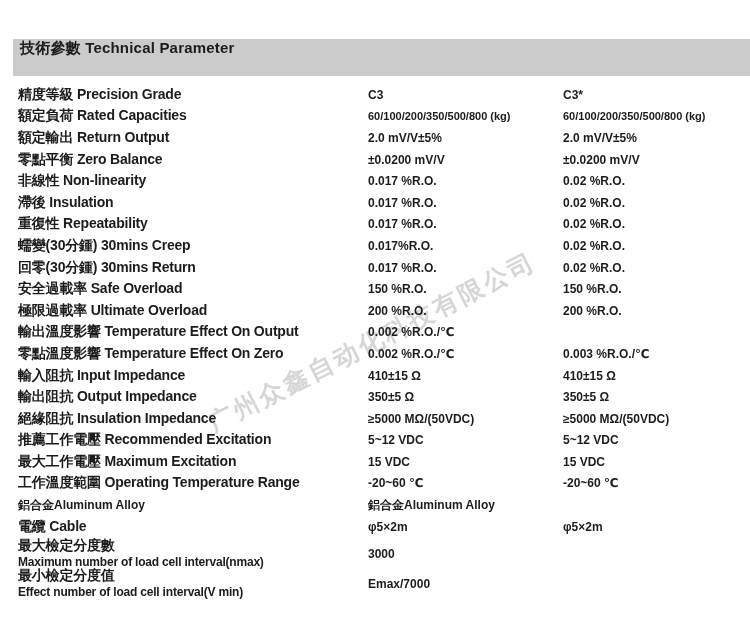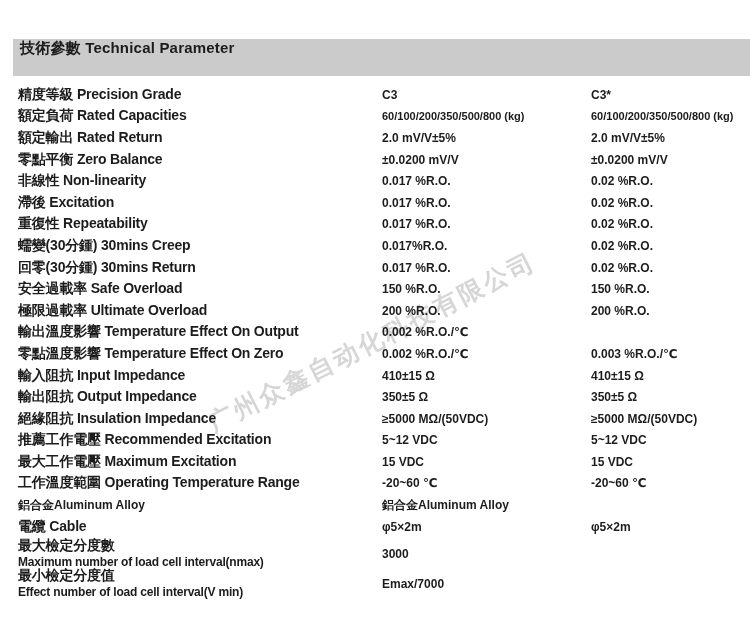--- a/index.html
+++ b/index.html
@@ -46,21 +46,20 @@
     left: 18px;
     top: 84px;
     width: 714px;
     z-index: 1;
   }
   .row {
     display: grid;
     grid-template-columns: 350px 195px auto;
     height: 21.6px;
     align-items: center;
-    gap: 14px;
   }
   .row.tall { height: 30px; }
   .cell-label {
     font-size: 14px;
     font-weight: 700;
     letter-spacing: -0.2px;
     white-space: nowrap;
   }
   .cell-label .l2 {
     font-size: 12px;
@@ -86,36 +85,36 @@
         <div class="cell-label">精度等級 Precision Grade</div>
         <div class="cell-val">C3</div>
         <div class="cell-val">C3*</div>
       </div>
       <div class="row">
         <div class="cell-label">額定負荷 Rated Capacities</div>
         <div class="cell-val small">60/100/200/350/500/800 (kg)</div>
         <div class="cell-val small">60/100/200/350/500/800 (kg)</div>
       </div>
       <div class="row">
-        <div class="cell-label">額定輸出 Rated Return</div>
+        <div class="cell-label">額定輸出 Return Output</div>
         <div class="cell-val">2.0 mV/V±5%</div>
         <div class="cell-val">2.0 mV/V±5%</div>
       </div>
       <div class="row">
         <div class="cell-label">零點平衡 Zero Balance</div>
         <div class="cell-val">±0.0200 mV/V</div>
         <div class="cell-val">±0.0200 mV/V</div>
       </div>
       <div class="row">
         <div class="cell-label">非線性 Non-linearity</div>
         <div class="cell-val">0.017 %R.O.</div>
         <div class="cell-val">0.02 %R.O.</div>
       </div>
       <div class="row">
-        <div class="cell-label">滯後 Excitation</div>
+        <div class="cell-label">滯後 Insulation</div>
         <div class="cell-val">0.017 %R.O.</div>
         <div class="cell-val">0.02 %R.O.</div>
       </div>
       <div class="row">
         <div class="cell-label">重復性 Repeatability</div>
         <div class="cell-val">0.017 %R.O.</div>
         <div class="cell-val">0.02 %R.O.</div>
       </div>
       <div class="row">
         <div class="cell-label">蠕變(30分鍾) 30mins Creep</div>

